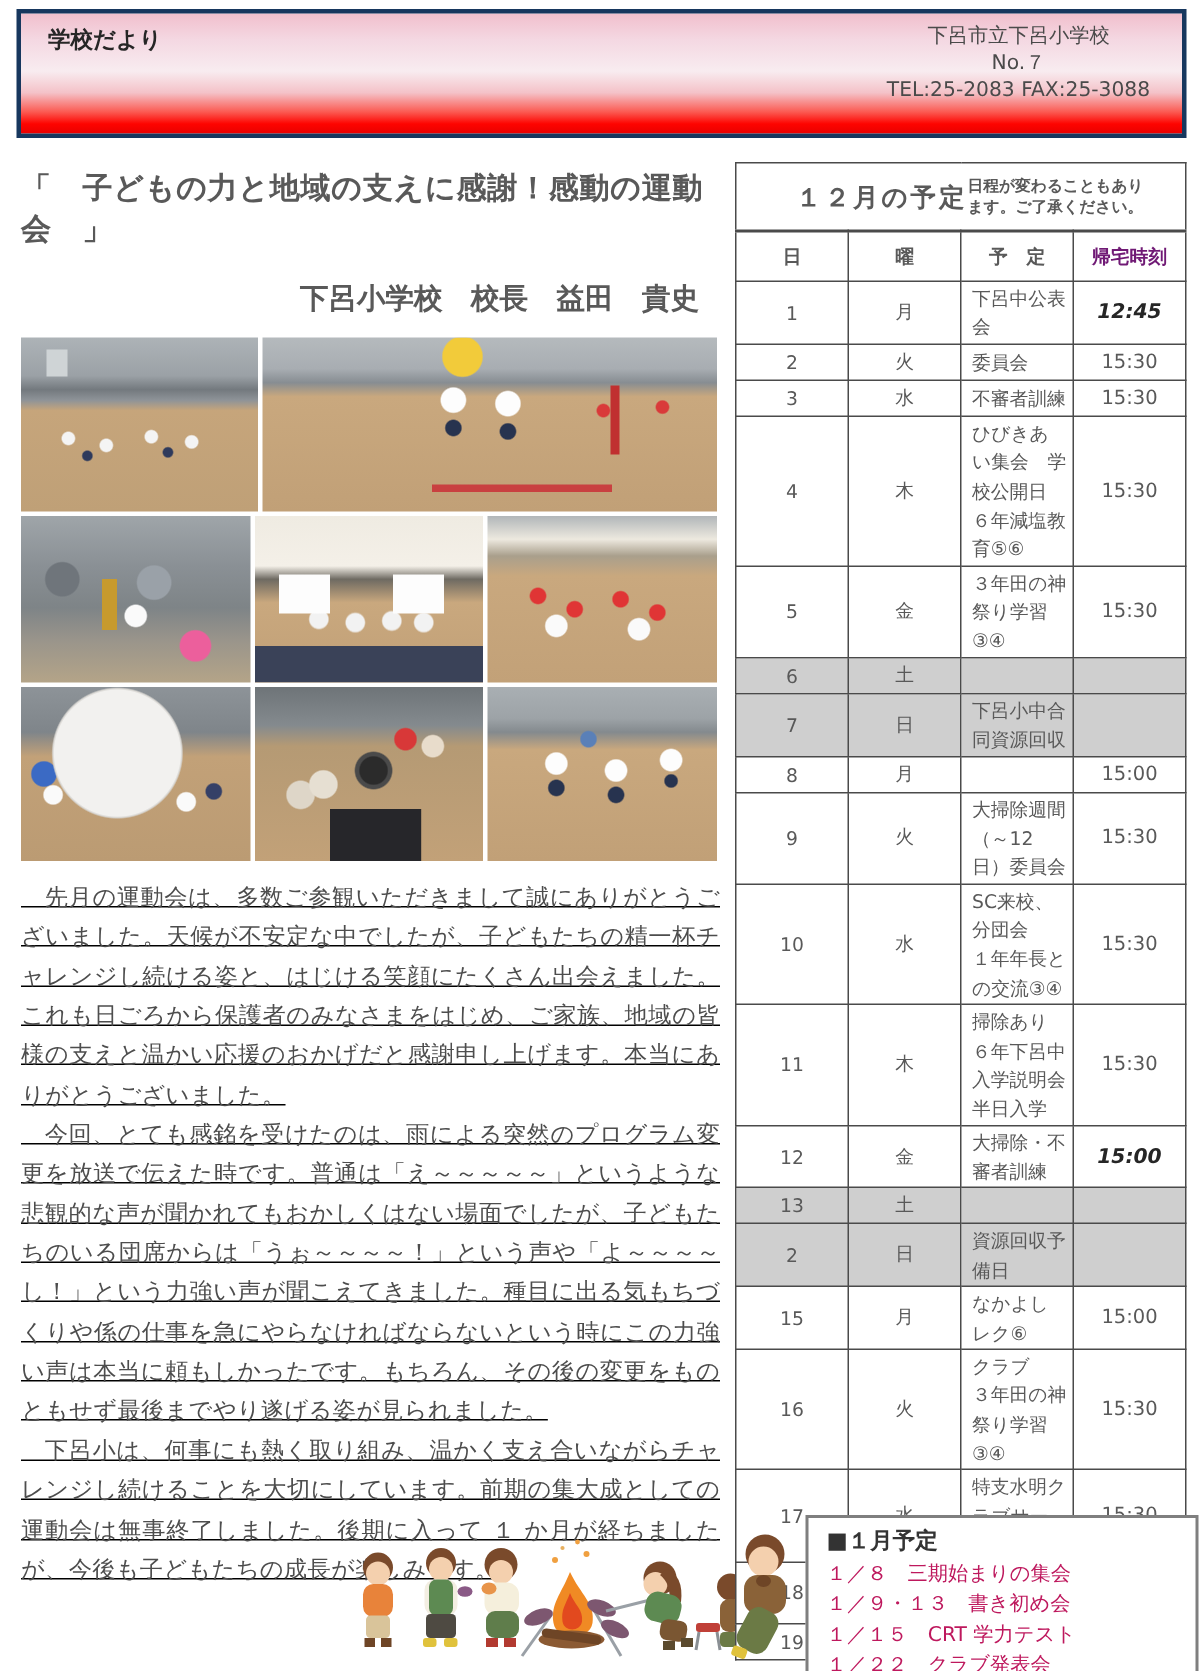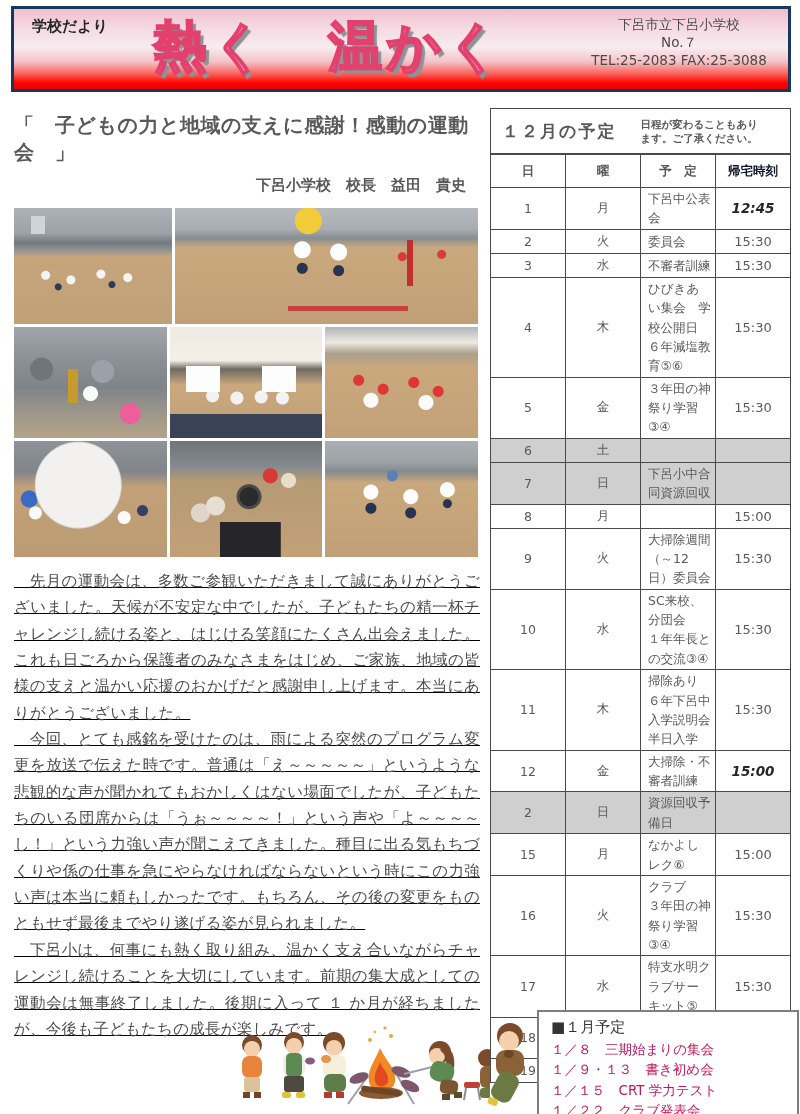--- a/index.html
+++ b/index.html
@@ -13,21 +13,21 @@
   .banner-label{position:absolute;left:18px;top:8px;font-size:15px;font-weight:bold;color:#262626;}
   .banner-title{position:absolute;left:90px;top:2px;width:450px;text-align:center;
     font-size:54px;font-weight:bold;letter-spacing:4px;color:#F986A6;color:#F987A7;
     -webkit-text-stroke:2px #E2406D;text-shadow:4px 4px 1px #8d9297;white-space:nowrap;}
   .banner-info{position:absolute;right:4px;top:7px;width:210px;text-align:center;
     font-size:13.5px;line-height:1.33;color:#4a4a4a;}
 
   
   .left-col{position:absolute;left:14px;top:112px;width:466px;}
   .headline{font-size:20px;font-weight:bold;color:#595959;letter-spacing:.5px;}
-  .byline{margin-top:10px;padding-right:14px;text-align:right;font-size:15px;font-weight:bold;color:#595959;}
+  .byline{margin-top:20px;padding-right:14px;text-align:right;font-size:19px;font-weight:bold;color:#595959;}
 
   
   .collage{margin-top:13px;width:464px;display:flex;flex-direction:column;gap:3px;}
   .c-row{display:flex;gap:3px;}
   .r1{height:116px;}.r2{height:111px;}.r3{height:116px;}
   .ph{position:relative;flex:1;overflow:hidden;background:#C2A178;}
   .ph::before{content:"";position:absolute;inset:0;}
   .ph-a{flex:0 0 158px;background:linear-gradient(180deg,#ADB3B7 0%,#9BA1A6 22%,#73797E 30%,#8E9398 36%,#C6A57B 42%,#BFA077 100%);}
   .ph-a::before{background:
     radial-gradient(circle 5px at 20% 58%,#f4f4f4 0 4px,transparent 5px),
@@ -99,53 +99,52 @@
 
   .article{margin-top:11px;text-decoration:underline;}
   .article p{margin:0;font-size:15.5px;line-height:1.7;color:#4d4d4d;text-align:justify;
     letter-spacing:.2px;}
 
   
   .schedule{position:absolute;left:490px;top:108px;width:301px;border-collapse:collapse;
     table-layout:fixed;}
   .schedule td,.schedule th{border:1.5px solid #4a4a4a;color:#595959;overflow:hidden;}
   .schedule .title-cell{height:42px;border-bottom:2px solid #4a4a4a;}
-  .title-wrap{display:flex;align-items:center;justify-content:flex-start;padding:0 6px 0 10px;gap:24px;}
+  .title-wrap{display:flex;align-items:center;justify-content:flex-end;padding:0 6px 0 10px;}
   .sched-title{font-size:17px;font-weight:bold;letter-spacing:2px;color:#595959;}
   .sched-note{font-size:10.5px;line-height:1.35;color:#595959;white-space:pre-line;text-align:left;width:138px;}
   .schedule thead th{height:30px;font-size:12.5px;font-weight:bold;background:#fff;}
-  .schedule thead th.t-time{color:#0f172a;}
+  .schedule thead th.t-time{color:#701a75;}
   .col-d{width:31px;}.col-w{width:36px;}.col-t{width:50px;}
   .schedule tbody tr{height:24px;}
   .schedule tbody tr.tall{height:48px;}
   .schedule tbody tr.off{background:#CFCFCF;}
   .cell-d,.cell-w{text-align:center;font-size:12.5px;}
   .cell-p{font-size:12.5px;padding:1px 4px 1px 7px;white-space:pre-line;line-height:1.55;}
   .cell-t{text-align:center;font-size:13px;}
   .cell-t.em{font-weight:bold;font-style:italic;color:#262626;font-size:13.5px;}
 
   
   .january{position:absolute;left:537px;top:1010px;width:240px;min-height:96px;
     border:2px solid #7f7f7f;background:#fff;padding:6px 6px 6px 12px;}
-  .jan-heading{font-size:15px;font-weight:normal;color:#333;margin-bottom:2px;}
+  .jan-heading{font-size:15px;font-weight:bold;color:#333;margin-bottom:2px;}
   .jan-items{list-style:none;margin:0;padding:0;}
   .jan-items li{font-size:13.5px;color:#be185d;line-height:1.5;}
 
   .fig{position:absolute;}
   .fig-campfire{left:228px;top:1018px;}
   .fig-jankid{left:484px;top:1020px;}
 </style>
 </head>
 <body>
 
 <div class="page">
 
   <div class="banner">
     <div class="banner-label">学校だより</div>
-    <div class="banner-title">熱く　温かく</div>
     <div class="banner-info">
       <div>下呂市立下呂小学校</div>
       <div>No.７</div>
       <div>TEL:25-2083 FAX:25-3088</div>
     </div>
   </div>
 
   <div class="left-col">
     <div class="headline">「　子どもの力と地域の支えに感謝！感動の運動会　」</div>
     <div class="byline">下呂小学校　校長　益田　貴史</div>
@@ -262,20 +261,26 @@
 ６年下呂中入学説明会半日入学</td>
           <td class="cell-t">15:30</td>
         </tr>
         <tr>
           <td class="cell-d">12</td>
           <td class="cell-w">金</td>
           <td class="cell-p">大掃除・不審者訓練</td>
           <td class="cell-t em">15:00</td>
         </tr>
         <tr class="off">
+          <td class="cell-d">13</td>
+          <td class="cell-w">土</td>
+          <td class="cell-p"></td>
+          <td class="cell-t"></td>
+        </tr>
+        <tr class="off">
           <td class="cell-d">2</td>
           <td class="cell-w">日</td>
           <td class="cell-p">資源回収予備日</td>
           <td class="cell-t"></td>
         </tr>
         <tr>
           <td class="cell-d">15</td>
           <td class="cell-w">月</td>
           <td class="cell-p">なかよしレク⑥</td>
           <td class="cell-t">15:00</td>

